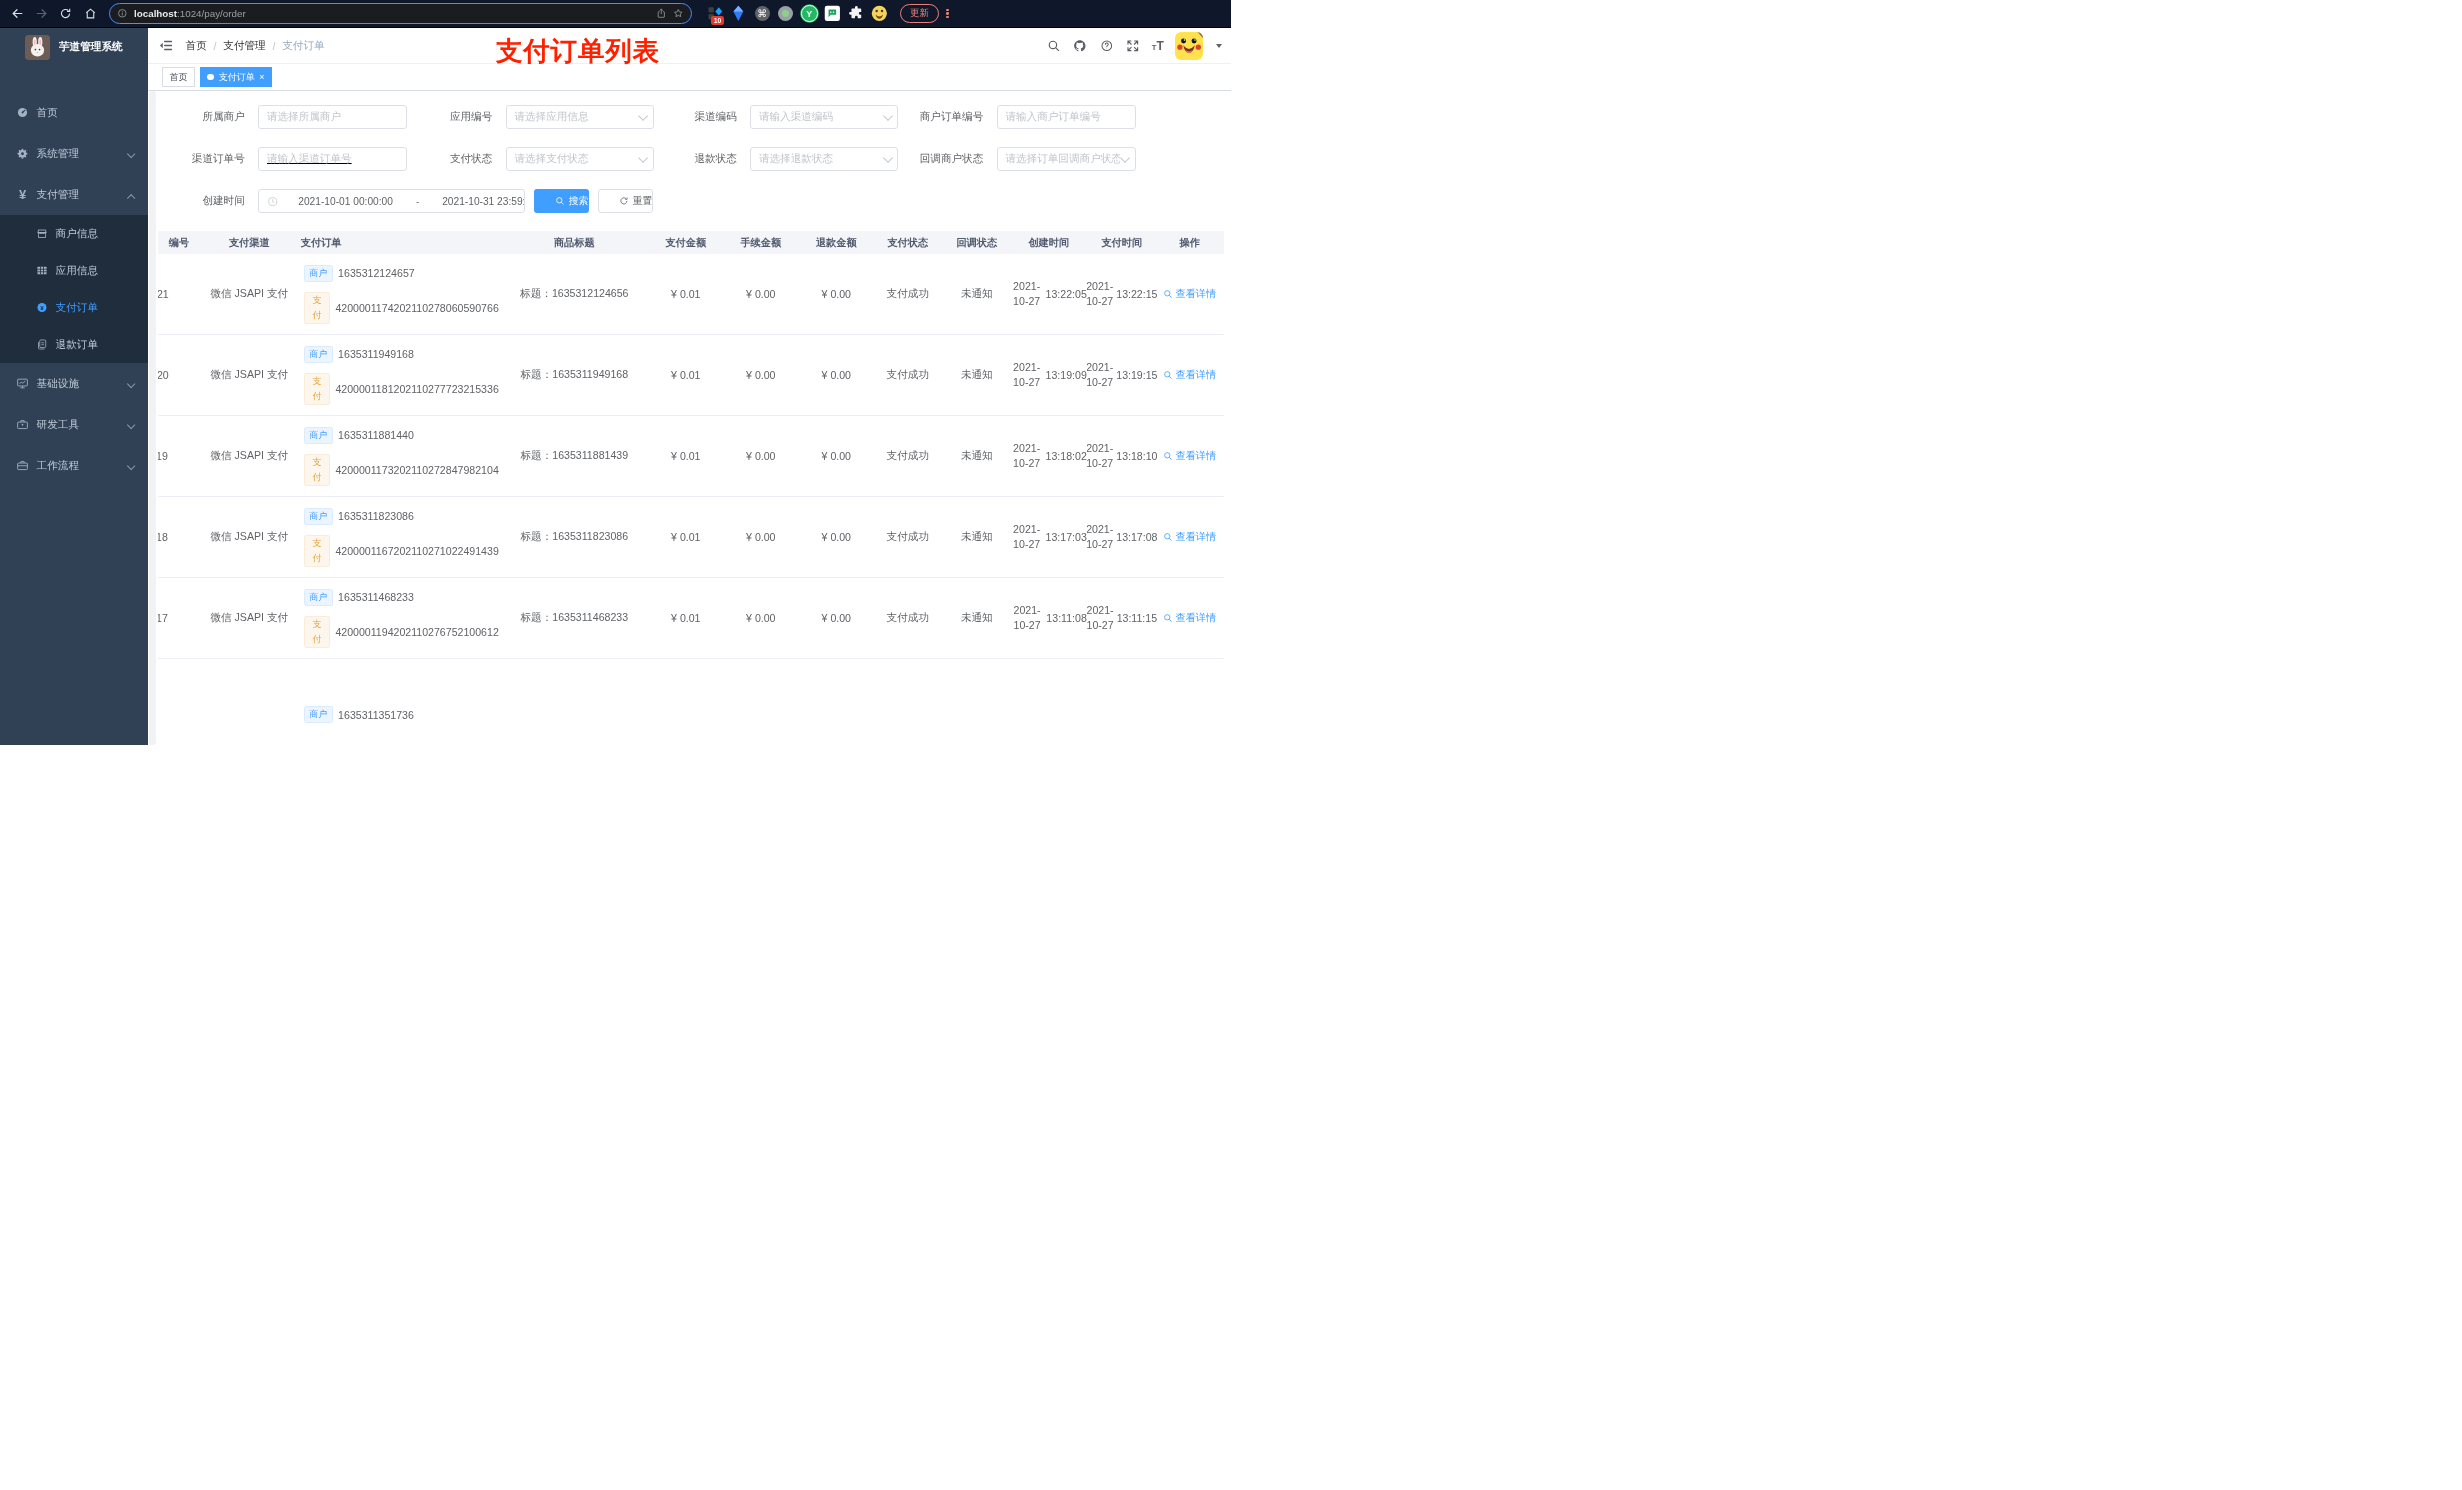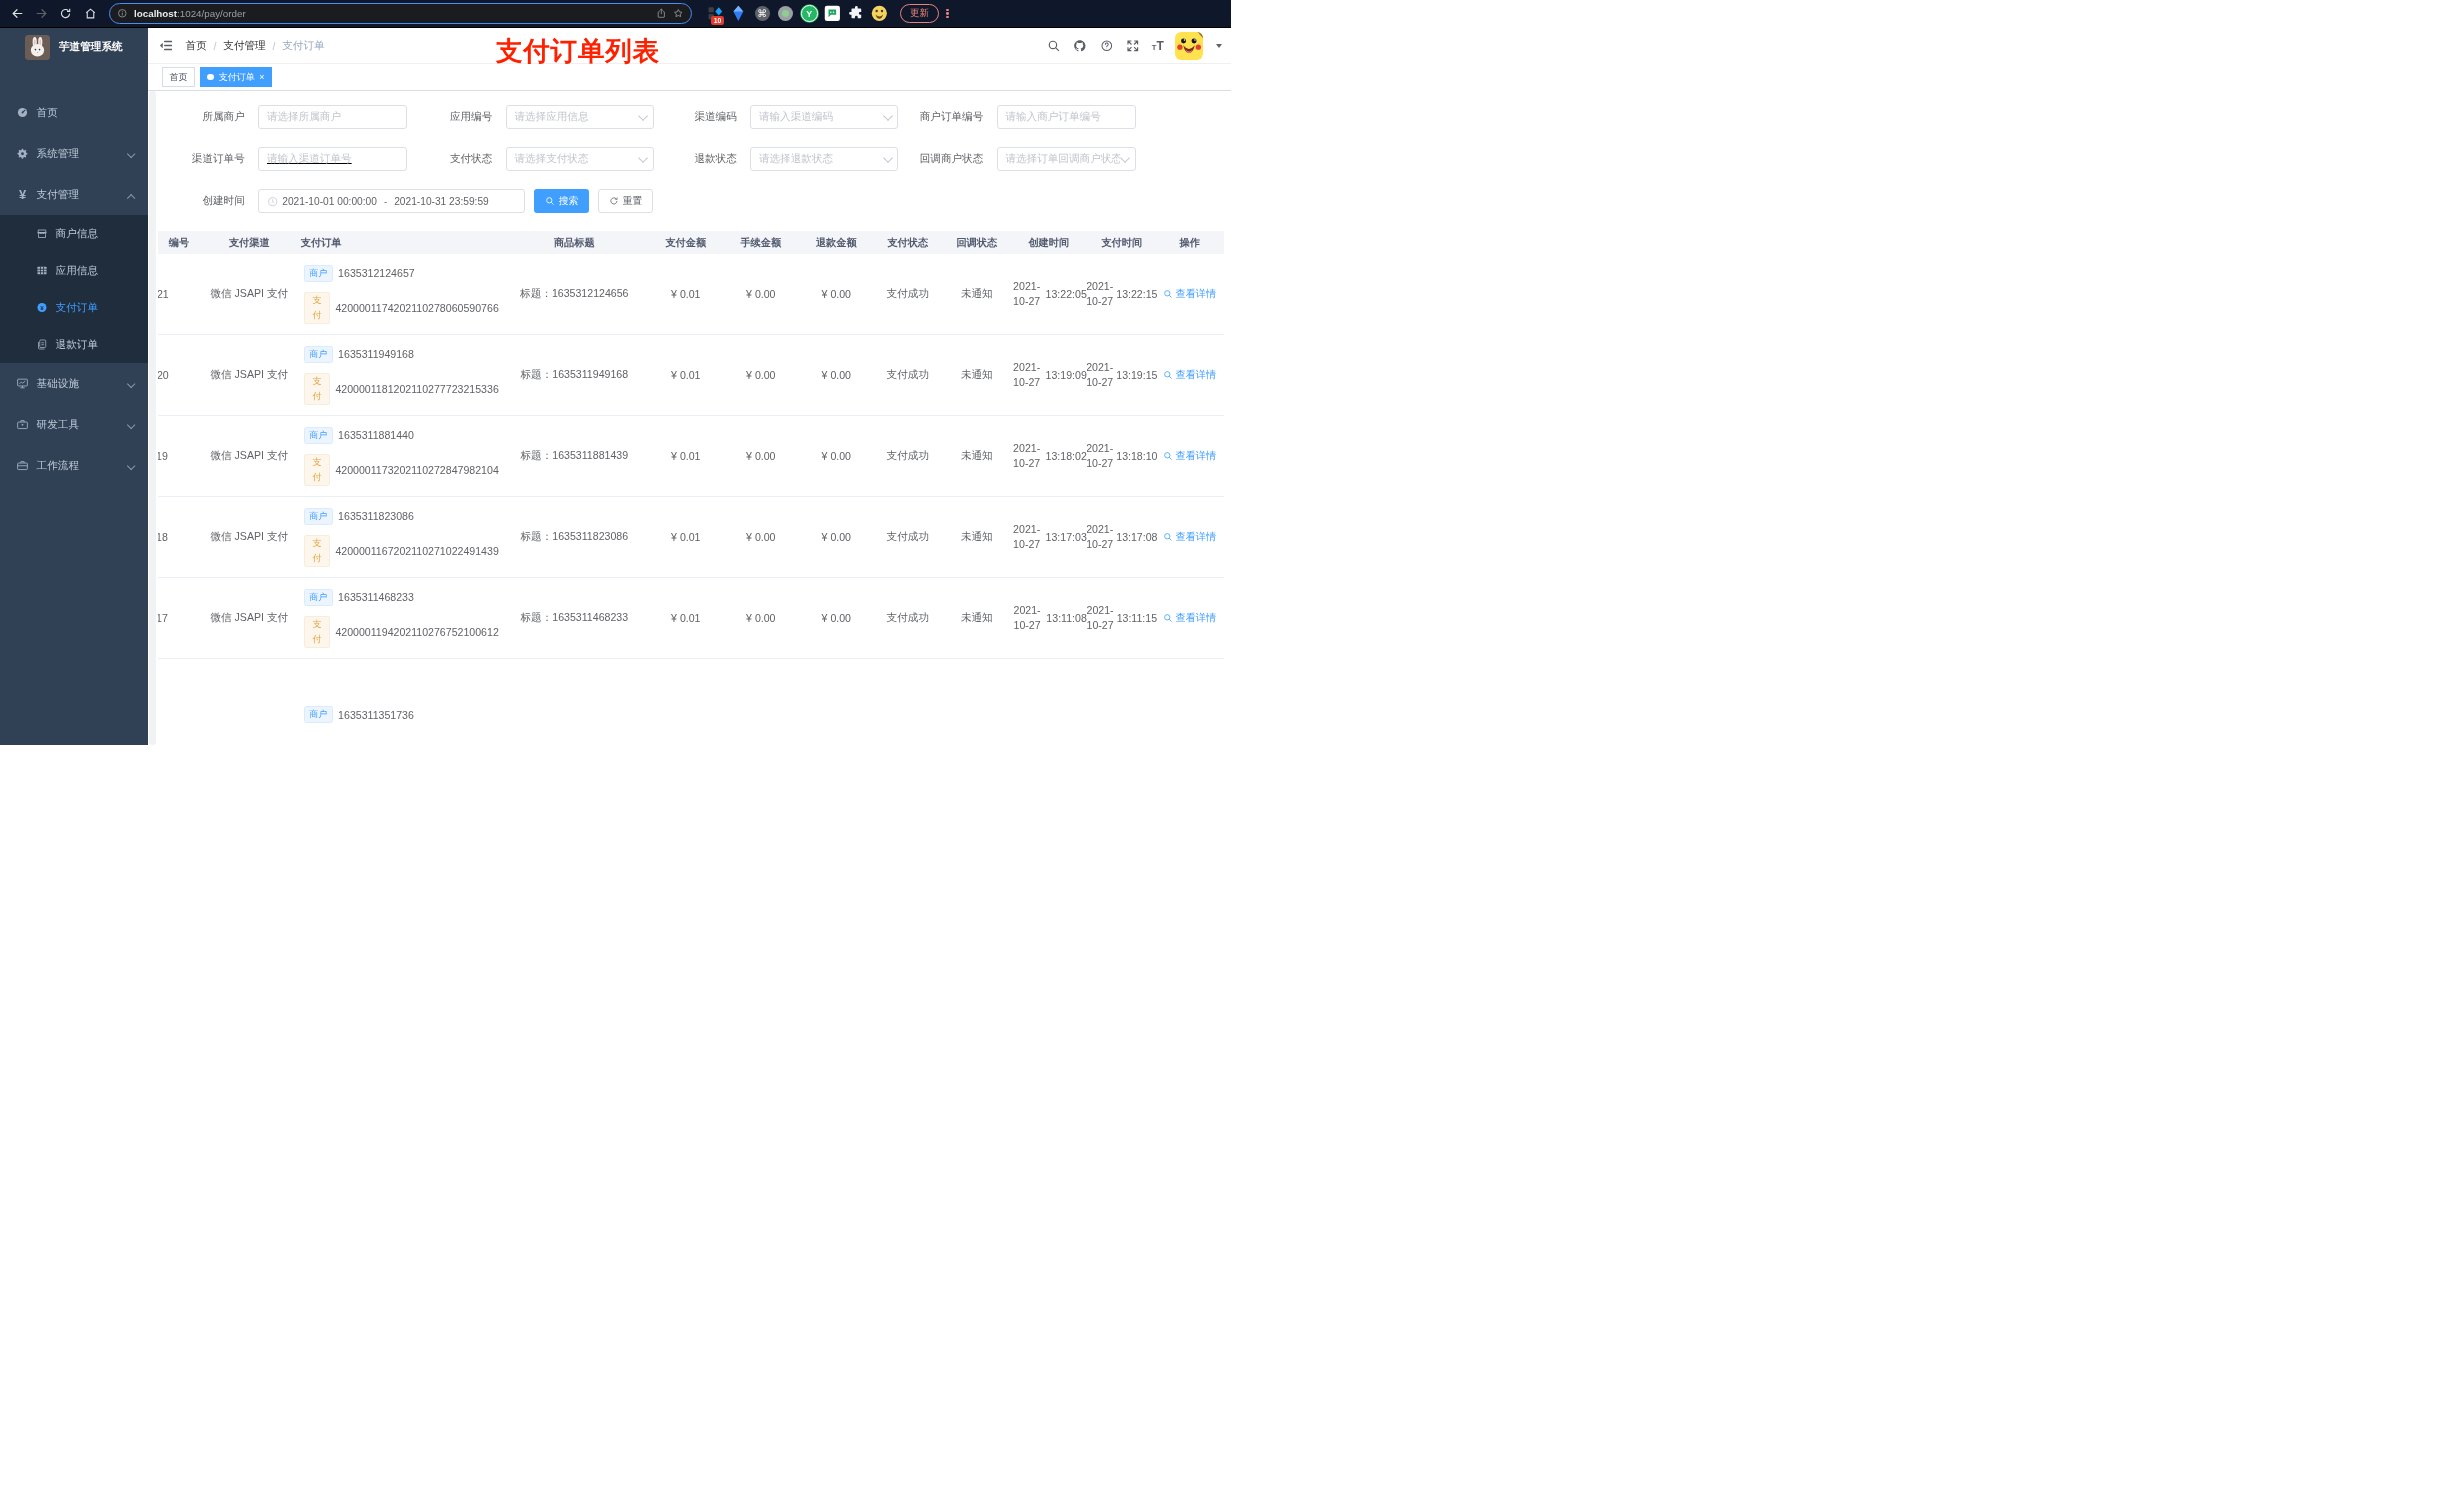--- a/index.html
+++ b/index.html
@@ -97,27 +97,27 @@
     border-radius:3px; }
 
   .f-row { display:flex; align-items:center; height:24px; margin-bottom:18px; }
   .f-label { font-size:10.6px; color:#606266; text-align:right; padding-right:9px;
     flex:0 0 auto; white-space:nowrap; }
   .ctl { height:24px; border:0.8px solid #dcdfe6; border-radius:3px; background:#fff;
     display:flex; align-items:center; padding:0 7.6px; flex:0 0 auto; position:relative; }
   .ctl .ph { color:#c0c4cc; font-size:10.6px; white-space:nowrap; overflow:hidden; flex:1; }
   .ctl .sel-arrow { width:6.8px; height:6.8px; border-right:1.1px solid #c0c4cc;
     border-bottom:1.1px solid #c0c4cc; transform:rotate(45deg) translateY(-2.3px); flex:0 0 auto; }
-  .ctl.date { gap:4px; overflow:hidden; }
+  .ctl.date { gap:20px; overflow:hidden; }
   .ctl.date svg { width:11.4px; height:11.4px; color:#c0c4cc; flex:0 0 auto; }
   .date-txt { color:#606266; font-size:10.2px; white-space:nowrap; }
   .date-sep { color:#606266; font-size:9.8px; padding:0 3px; }
 
   .btn { height:24px; border-radius:3px; font-size:9.8px; display:inline-flex; align-items:center;
-    justify-content:center; gap:3.8px; cursor:pointer; border:0.8px solid transparent; }
+    justify-content:flex-end; gap:3.8px; cursor:pointer; border:0.8px solid transparent; }
   .btn svg { width:9.8px; height:9.8px; }
   .btn-primary { background:#409eff; color:#fff; width:55px; margin-left:9px; }
   .btn-plain { background:#fff; border-color:#dcdfe6; color:#606266; width:55px; margin-left:9px; }
   .btn-warning { background:#fdf6ec; border-color:#f5dab1; color:#e6a23c; width:51px;
     height:23px; font-size:9.5px; margin-left:4.5px; }
 
   .toolbar { display:flex; align-items:center; margin-top:13px; height:23px; position:relative; }
   .circ-btn { position:absolute; top:0; width:21px; height:21px; border-radius:50%;
     border:0.8px solid #dcdfe6; background:#fff; color:#606266; display:flex; align-items:center;
     justify-content:center; cursor:pointer; }

